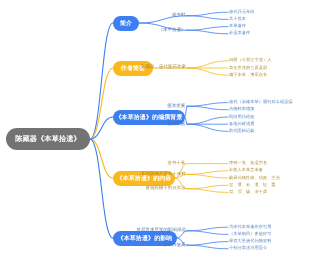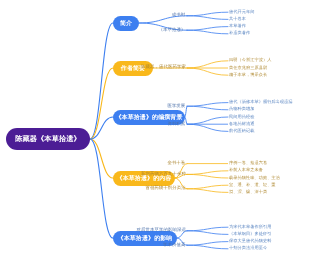--- a/index.html
+++ b/index.html
@@ -5,21 +5,21 @@
   html,body{margin:0;padding:0;}
   body{
     width:300px;height:263px;background:#ffffff;
     font-family:"DejaVu Sans","Liberation Sans",sans-serif;
     overflow:hidden;position:relative;
   }
   #map{position:absolute;inset:0;}
   svg.links{position:absolute;left:0;top:0;width:300px;height:263px;pointer-events:none;}
   .node{position:absolute;box-sizing:border-box;white-space:nowrap;}
   .root{
-    background:#4c1d95;color:#fff;border-radius:11px;
+    background:#737373;color:#fff;border-radius:11px;
     font-size:7.2px;line-height:1;letter-spacing:.1px;
     padding:6px 7px;font-weight:bold;
     display:flex;align-items:center;justify-content:center;
   }
   .branch{
     color:#fff;border-radius:8px;font-size:6px;line-height:1;
     padding:5px 6px;font-weight:bold;letter-spacing:.1px;
     display:flex;align-items:center;justify-content:center;
   }
   .branch.blue{background:#3D7FF0;}

